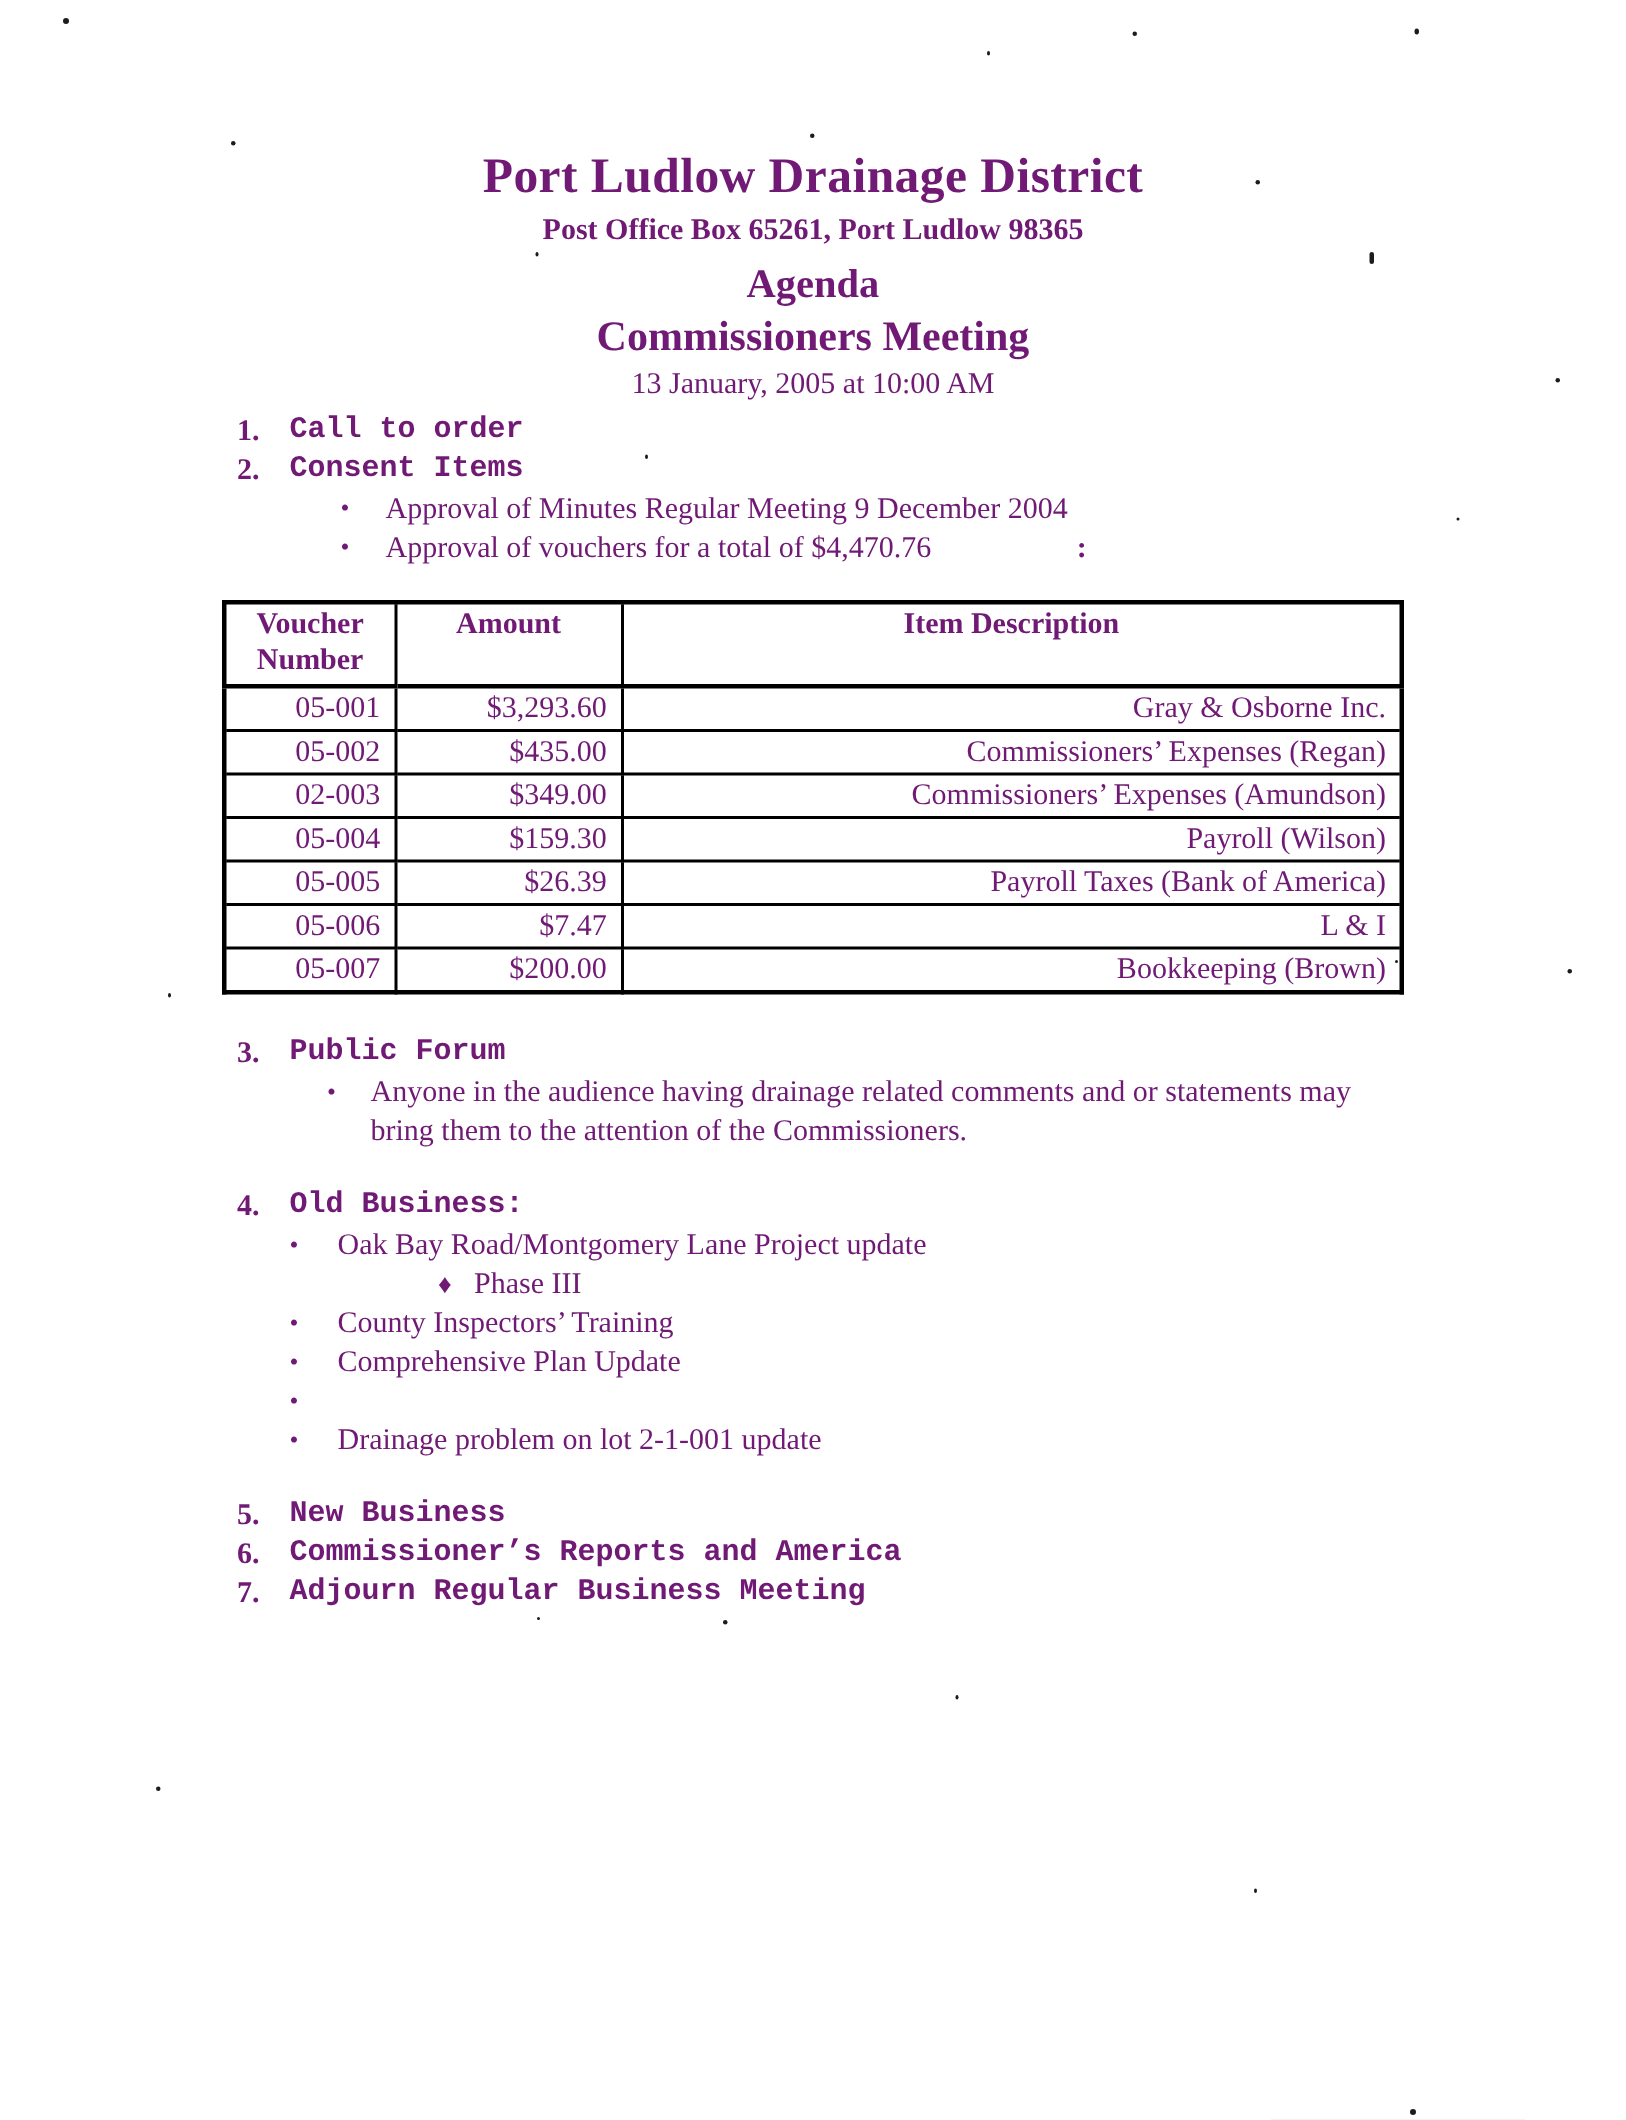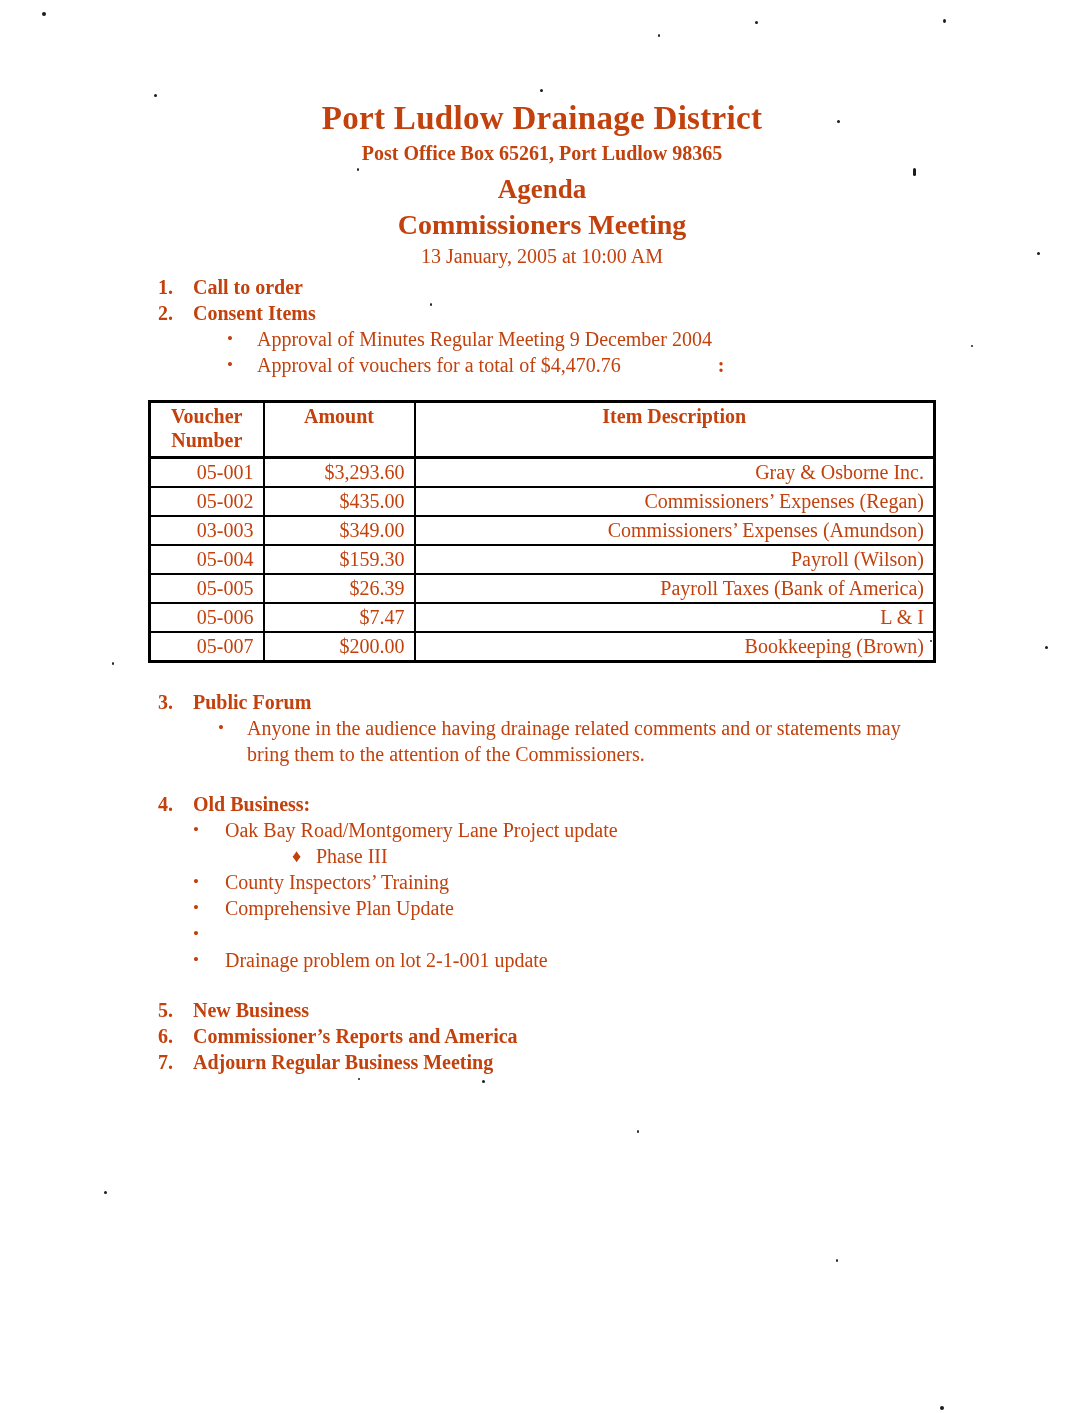--- a/index.html
+++ b/index.html
@@ -3,36 +3,36 @@
 <meta charset="utf-8">
 <style>
   * { margin:0; padding:0; box-sizing:border-box; }
   html,body { background:#e8e8e8; }
   .page {
     width:1084px; height:1413px;
     background:#ffffff;
     position:relative;
     margin:0 auto;
     font-family:"Liberation Serif", serif;
-    color:#c2410c;
+    color:#701a75;
     overflow:hidden;
   }
   
   .header { padding-top:100px; text-align:center; }
   .title   { font-size:33px; font-weight:700; line-height:36px; letter-spacing:0.3px; }
   .address { font-size:20px; font-weight:700; line-height:24px; margin-top:5px; }
   .doctype { font-size:27px; font-weight:700; line-height:30px; margin-top:9px; }
   .meeting { font-size:28px; font-weight:700; line-height:32px; margin-top:5px; }
   .datetime{ font-size:20px; font-weight:400; line-height:24px; margin-top:3px; }
 
   
   .agenda { margin-top:6px; font-size:20px; }
   .item { display:flex; margin-left:158px; line-height:26px; }
   .item .num   { width:35px; font-weight:700; flex:0 0 auto; }
-  .item .label { font-weight:700; }
+  .item .label { font-weight:700;font-family:Liberation Mono, monospace; }
 
   .bullet-row { display:flex; line-height:26px; }
   .bullet-row .marker { flex:0 0 auto; font-size:17px; }
   .indent-2 { margin-left:227px; }           
   .indent-2 .marker { width:30px; }
   .indent-3 { margin-left:218px; }           
   .indent-3 .marker { width:29px; }
   .indent-4 { margin-left:193px; }           
   .indent-4 .marker { width:32px; }
   .sub-bullet { margin-left:292px; }         
@@ -126,21 +126,21 @@
           <td>05-001</td>
           <td>$3,293.60</td>
           <td>Gray &amp; Osborne Inc.</td>
         </tr>
         <tr>
           <td>05-002</td>
           <td>$435.00</td>
           <td>Commissioners’ Expenses (Regan)</td>
         </tr>
         <tr>
-          <td>03-003</td>
+          <td>02-003</td>
           <td>$349.00</td>
           <td>Commissioners’ Expenses (Amundson)</td>
         </tr>
         <tr>
           <td>05-004</td>
           <td>$159.30</td>
           <td>Payroll (Wilson)</td>
         </tr>
         <tr>
           <td>05-005</td>

